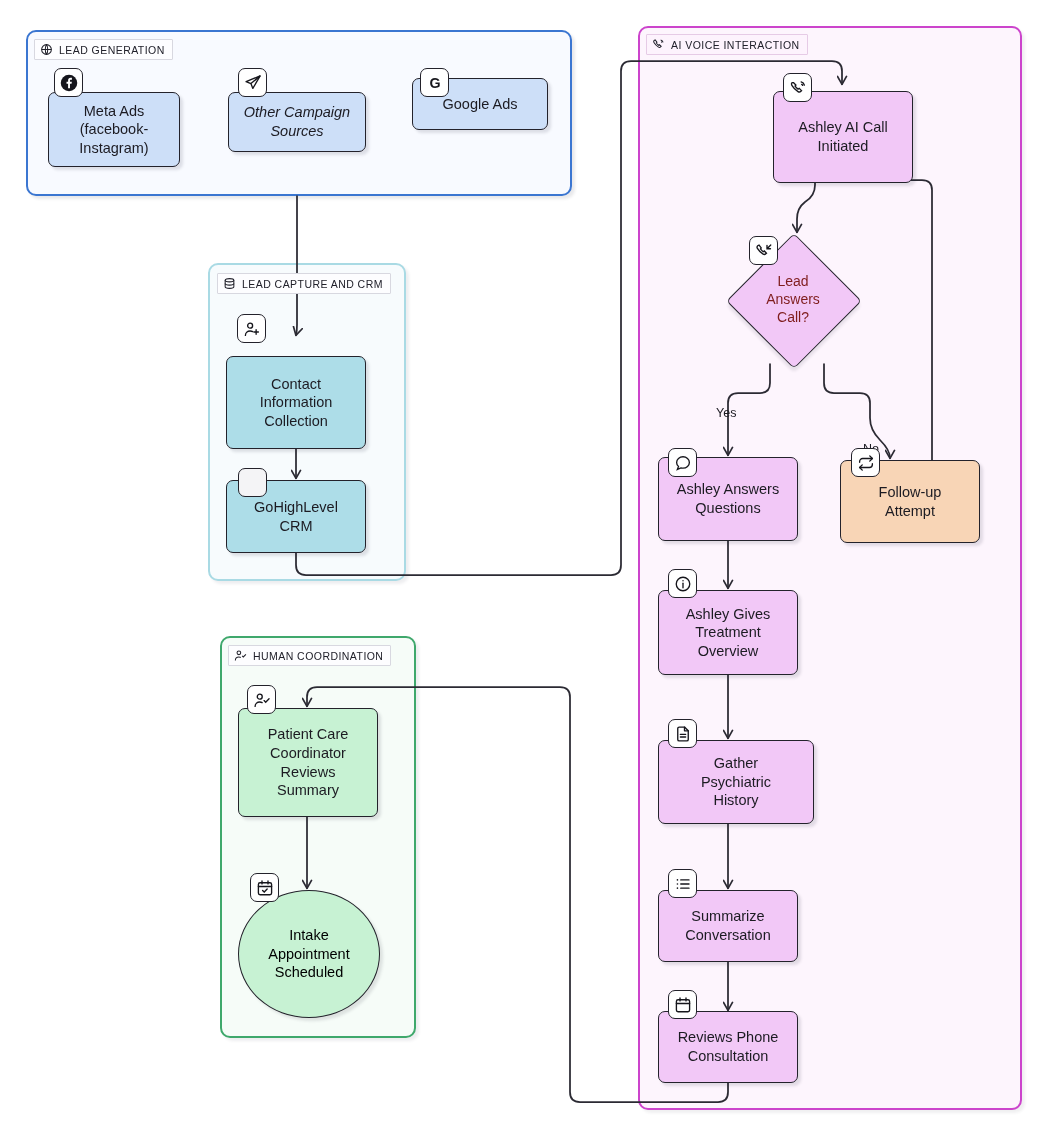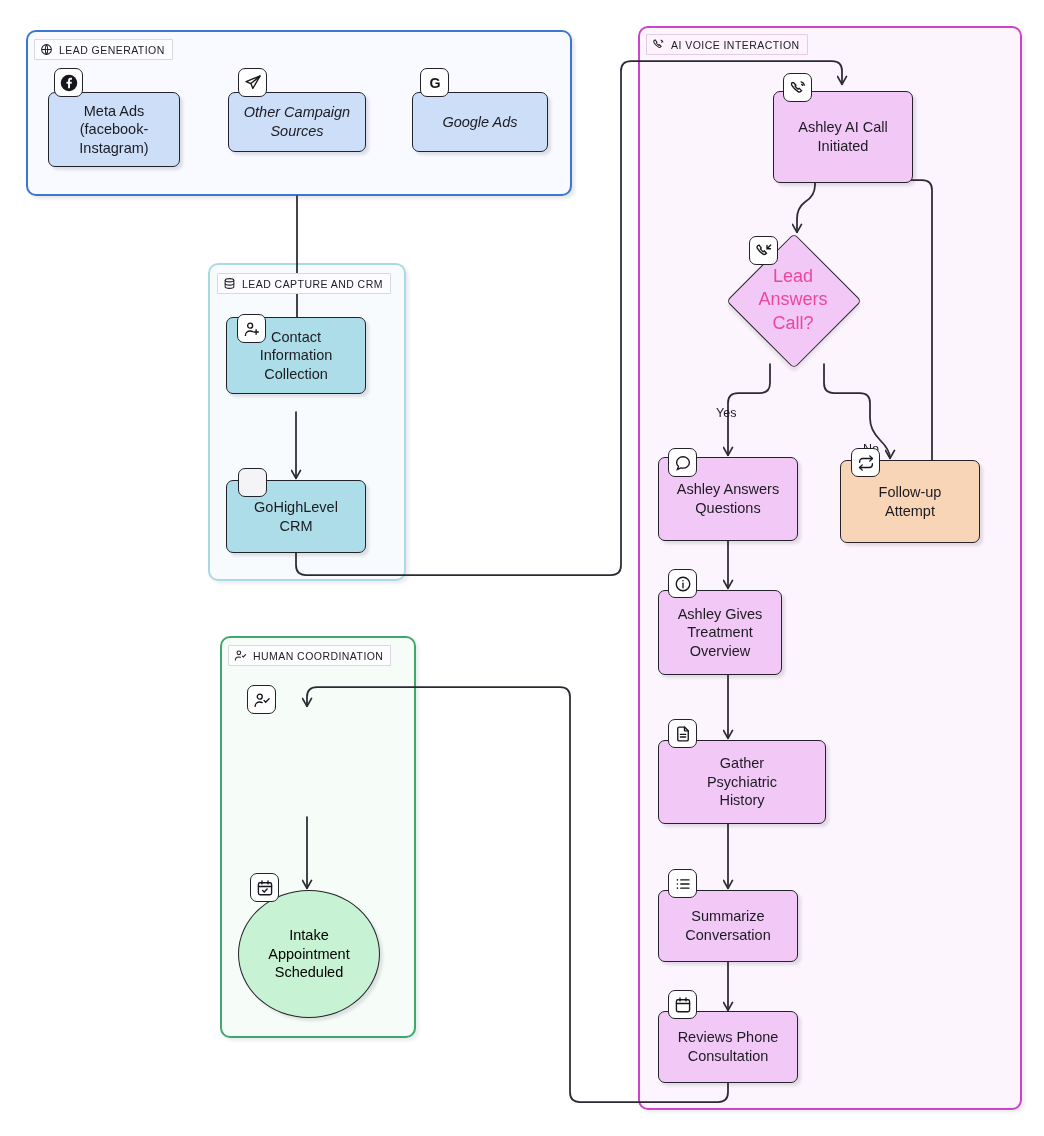--- a/index.html
+++ b/index.html
@@ -28,21 +28,21 @@
   .node-orange{background:#f8d5b6;}
   .node-green{background:#c7f2d3;}
 
   .diamond{position:absolute;z-index:10;}
   .diamond .dshape{position:absolute;left:0;top:0;width:100%;height:100%;
     background:#f2c8f7;border:1.6px solid #23222b;
     transform:rotate(45deg);border-radius:5px;
     box-shadow:3px 3px 3px rgba(40,40,60,.10);}
   .diamond .dtxt{position:absolute;left:0;top:0;width:100%;height:100%;
     display:flex;align-items:center;justify-content:center;text-align:center;
-    font-size:18px;line-height:1.28;color:#ec4899;white-space:pre-line;z-index:2;}
+    font-size:14px;line-height:1.28;color:#7f1d1d;white-space:pre-line;z-index:2;}
 
   .circle{position:absolute;z-index:10;display:flex;align-items:center;
     justify-content:center;text-align:center;background:#c7f2d3;
     border:1.6px solid #23222b;border-radius:50%;font-size:14.5px;
     line-height:1.28;color:#000000;white-space:pre-line;
     box-shadow:3px 3px 3px rgba(40,40,60,.12);}
 
   
   .badge{position:absolute;width:29px;height:29px;box-sizing:border-box;
     background:#ffffff;border:1.7px solid #23222b;border-radius:7px;
@@ -160,48 +160,54 @@
     <span class="lbl">Other Campaign
 Sources</span>
   </div>
   <div class="badge" style="left:238px;top:68px;">
     <svg viewBox="0 0 24 24" fill="none" stroke="#16161c" stroke-width="1.8" stroke-linejoin="round">
         <path d="M21.5 2.5L2.8 10.2l6.4 2.6 2.6 6.4z"></path>
         <path d="M21.5 2.5L9.2 12.8"></path>
       </svg>
   </div>
 
-  <div class="node node-blue" style="left:412px;top:92px;width:136px;height:60px;font-style:italic;">
+  <div class="node node-blue" style="left:412px;top:78px;width:136px;height:52px;">
     <span class="lbl">Google Ads</span>
   </div>
   <div class="badge" style="left:420px;top:68px;">
     <svg viewBox="0 0 24 24">
         <text x="12" y="18.5" font-family="Liberation Sans, sans-serif" font-size="19" font-weight="bold" text-anchor="middle" fill="#16161c">G</text>
       </svg>
   </div>
 
-  <div class="node node-cyan" style="left:226px;top:317px;width:140px;height:77px;">
+  <div class="node node-cyan" style="left:226px;top:356px;width:140px;height:93px;">
     <span class="lbl">Contact
 Information
 Collection</span>
   </div>
   <div class="badge" style="left:237px;top:314px;">
     <svg viewBox="0 0 24 24" fill="none" stroke="#16161c" stroke-width="1.8" stroke-linecap="round">
         <circle cx="9.5" cy="7.5" r="3.3"></circle>
         <path d="M3.2 20.5c0-3.6 2.8-5.9 6.3-5.9 1.3 0 2.4.3 3.4.9"></path>
         <path d="M17.5 13v6M14.5 16h6"></path>
       </svg>
   </div>
 
   <div class="node node-cyan" style="left:226px;top:480px;width:140px;height:73px;text-align:center;">
     <span class="lbl">GoHighLevel
 CRM</span>
   </div>
   <div class="badge plain" style="left:238px;top:468px;"></div>
 
+  <div class="node node-green" style="left:238px;top:708px;width:140px;height:109px;">
+    <span class="lbl">Patient Care
+Coordinator
+Reviews
+Summary</span>
+  </div>
   <div class="badge" style="left:247px;top:685px;">
     <svg viewBox="0 0 24 24" fill="none" stroke="#16161c" stroke-width="1.8" stroke-linecap="round">
         <circle cx="9" cy="7.5" r="3.3"></circle>
         <path d="M2.8 20.5c0-3.6 2.8-5.9 6.2-5.9 1.2 0 2.3.3 3.2.8"></path>
         <path d="M14.8 12.8l2.1 2.1L21.4 10.4"></path>
       </svg>
   </div>
 
   <div class="circle" style="left:238px;top:890px;width:140px;height:126px;">
     <span class="lbl">Intake
@@ -256,34 +262,34 @@
   </div>
   <div class="badge" style="left:851px;top:448px;">
     <svg viewBox="0 0 24 24" fill="none" stroke="#16161c" stroke-width="1.8" stroke-linecap="round" stroke-linejoin="round">
         <path d="M17 2.5l3.5 3.5L17 9.5"></path>
         <path d="M20.5 6H7.5A4 4 0 0 0 3.5 10v1"></path>
         <path d="M7 21.5L3.5 18L7 14.5"></path>
         <path d="M3.5 18h13a4 4 0 0 0 4-4v-1"></path>
       </svg>
   </div>
 
-  <div class="node node-pink" style="left:658px;top:590px;width:124px;height:85px;">
+  <div class="node node-pink" style="left:658px;top:590px;width:140px;height:85px;">
     <span class="lbl">Ashley Gives
 Treatment
 Overview</span>
   </div>
   <div class="badge" style="left:668px;top:569px;">
     <svg viewBox="0 0 24 24" fill="none" stroke="#16161c" stroke-width="1.8" stroke-linecap="round">
         <circle cx="12" cy="12" r="9"></circle>
         <path d="M12 11v6"></path>
         <circle cx="12" cy="7.6" r="1" fill="#16161c" stroke="none"></circle>
       </svg>
   </div>
 
-  <div class="node node-pink" style="left:658px;top:740px;width:168px;height:84px;">
+  <div class="node node-pink" style="left:658px;top:740px;width:156px;height:84px;">
     <span class="lbl">Gather
 Psychiatric
 History</span>
   </div>
   <div class="badge" style="left:668px;top:719px;">
     <svg viewBox="0 0 24 24" fill="none" stroke="#16161c" stroke-width="1.8" stroke-linecap="round" stroke-linejoin="round">
         <path d="M14 2.8H7a2 2 0 0 0-2 2v14.4a2 2 0 0 0 2 2h10a2 2 0 0 0 2-2V7.8z"></path>
         <path d="M14 2.8V7.8h5"></path>
         <path d="M8.5 12.5h7M8.5 16h7"></path>
       </svg>

